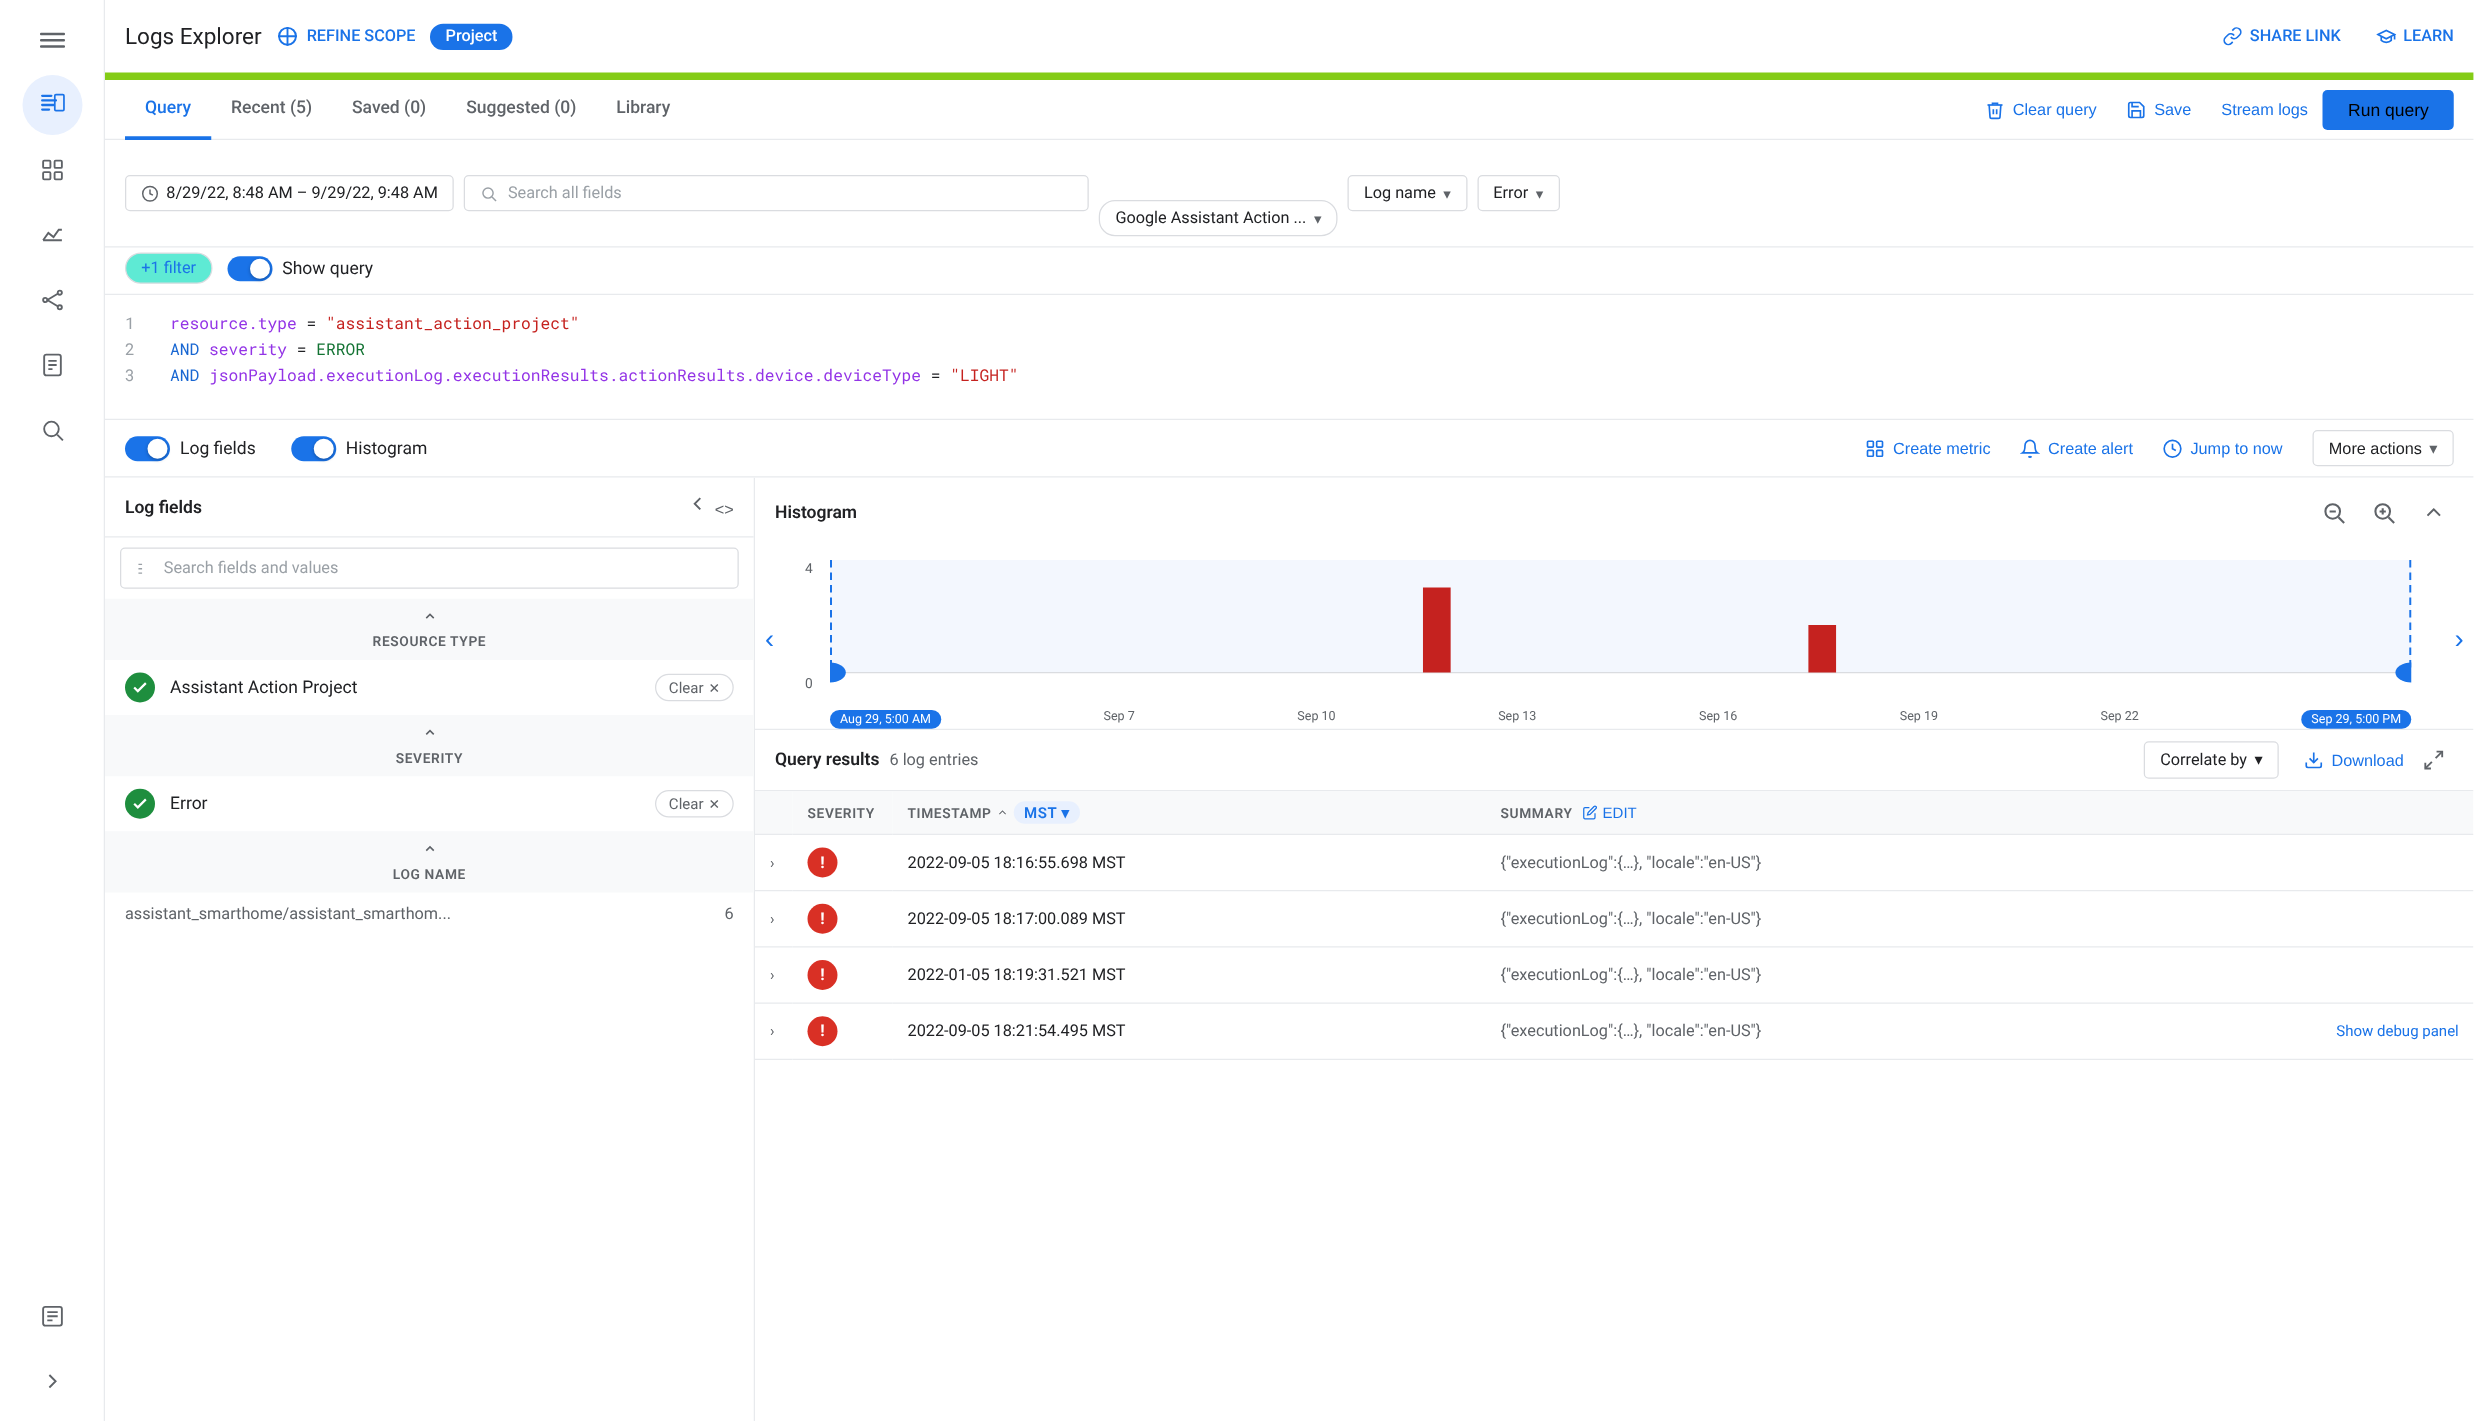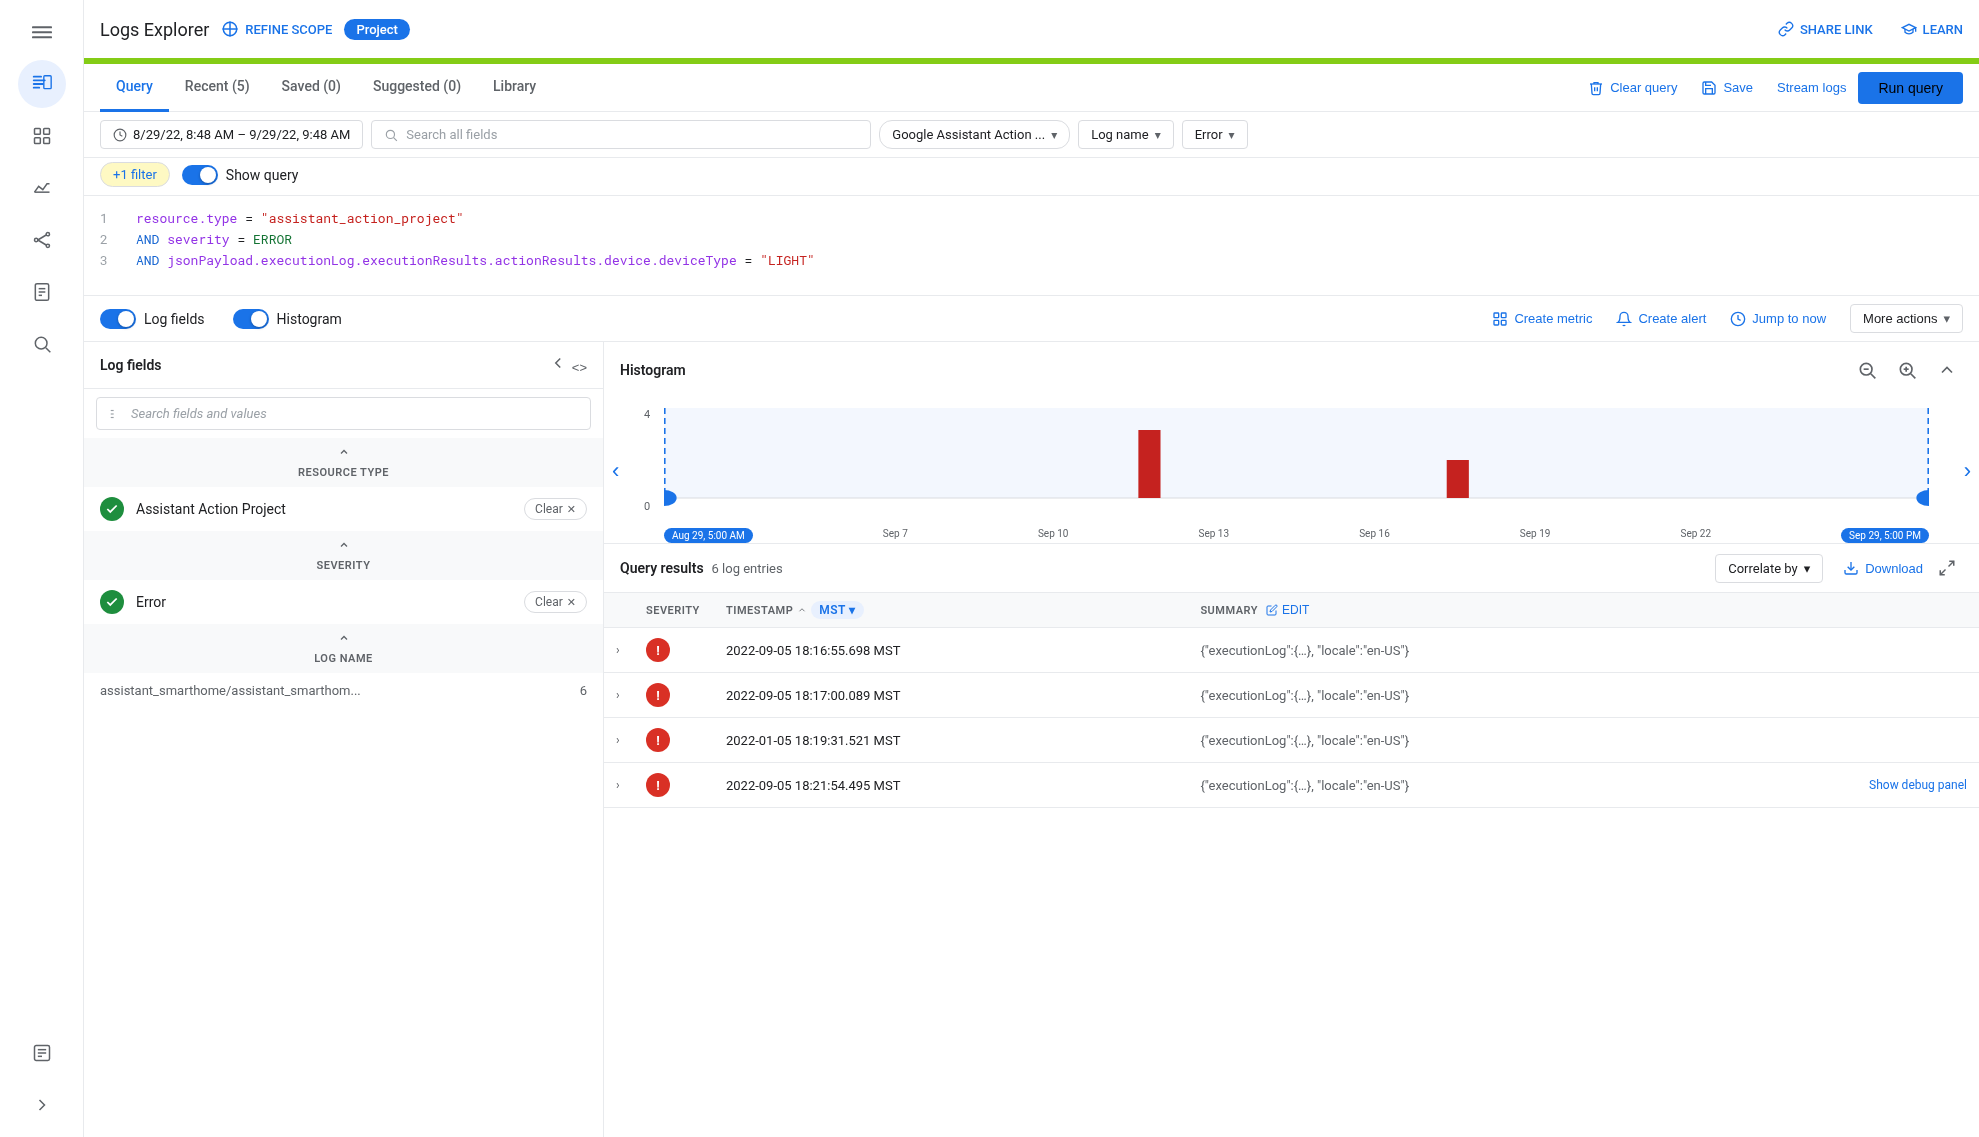--- a/index.html
+++ b/index.html
@@ -20,29 +20,29 @@
     .tab-bar { display: flex; align-items: center; border-bottom: 1px solid #e8eaed; padding: 0 16px; height: 48px; gap: 0; }
     .tab { padding: 0 16px; height: 48px; display: flex; align-items: center; font-size: 14px; color: #5f6368; cursor: pointer; border-bottom: 3px solid transparent; font-weight: 500; }
     .tab.active { color: #1a73e8; border-bottom-color: #1a73e8; }
     .tab-action-btn { display: flex; align-items: center; gap: 6px; color: #1a73e8; font-size: 13px; font-weight: 500; cursor: pointer; border: none; background: none; padding: 8px 12px; }
     .run-query-btn { background: #1a73e8; color: #000000; border: none; border-radius: 4px; padding: 8px 20px; font-size: 14px; font-weight: 400; cursor: pointer; }
 
     
     .filter-bar { display: flex; align-items: center; padding: 8px 16px; gap: 8px; border-bottom: 1px solid #e8eaed; flex-wrap: wrap; }
     .time-range-btn { display: flex; align-items: center; gap: 6px; border: 1px solid #dadce0; border-radius: 4px; padding: 6px 12px; font-size: 13px; color: #202124; cursor: pointer; background: #fff; }
     .search-all-fields { display: flex; align-items: center; gap: 8px; border: 1px solid #dadce0; border-radius: 4px; padding: 6px 12px; font-size: 13px; color: #9aa0a6; flex: 1; max-width: 500px; cursor: text; }
-    .resource-dropdown { display: flex; align-items: center; gap: 6px; border: 1px solid #dadce0; border-radius: 13px; padding: 6px 12px; font-size: 13px; color: #202124; cursor: pointer; background: #fff; max-width: 280px; }
+    .resource-dropdown { display: flex; align-items: center; gap: 6px; border: 1px solid #dadce0; border-radius: 13px; padding: 6px 12px; font-size: 13px; color: #202124; cursor: pointer; background: #fff; max-width: 280px; margin-top: 40px; }
     .resource-dropdown .label { overflow: hidden; text-overflow: ellipsis; white-space: nowrap; max-width: 200px; }
     .log-name-dropdown { display: flex; align-items: center; gap: 6px; border: 1px solid #dadce0; border-radius: 4px; padding: 6px 12px; font-size: 13px; color: #202124; cursor: pointer; background: #fff; }
     .error-dropdown { display: flex; align-items: center; gap: 6px; border: 1px solid #dadce0; border-radius: 4px; padding: 6px 12px; font-size: 13px; color: #202124; cursor: pointer; background: #fff; }
     .chevron { font-size: 12px; color: #5f6368; }
 
     
     .filter-row2 { display: flex; align-items: center; padding: 4px 16px 8px; gap: 12px; border-bottom: 1px solid #e8eaed; }
-    .filter-chip { display: flex; align-items: center; gap: 6px; border: 1px solid #dadce0; border-radius: 16px; padding: 4px 12px; font-size: 13px; color: #1a73e8; cursor: pointer; background: #fef9c3; }
+    .filter-chip { display: flex; align-items: center; gap: 6px; border: 1px solid #dadce0; border-radius: 16px; padding: 4px 12px; font-size: 13px; color: #1a73e8; cursor: pointer; background: #5eead4; }
     .show-query-toggle { display: flex; align-items: center; gap: 8px; font-size: 14px; color: #202124; }
 
     
     .query-editor { background: #fff; padding: 12px 16px; border-bottom: 1px solid #e8eaed; font-family: 'Roboto Mono', 'Courier New', monospace; font-size: 13px; line-height: 1.6; min-height: 100px; }
     .query-line { display: flex; gap: 16px; }
     .line-num { color: #9aa0a6; min-width: 20px; }
     .controls-bar { display: flex; align-items: center; padding: 8px 16px; border-bottom: 1px solid #e8eaed; gap: 16px; }
     .toggle-group { display: flex; align-items: center; gap: 8px; font-size: 14px; color: #202124; }
     .action-btn { display: flex; align-items: center; gap: 6px; color: #1a73e8; font-size: 13px; font-weight: 500; cursor: pointer; border: none; background: none; }
     .more-actions-btn { display: flex; align-items: center; gap: 6px; color: #202124; font-size: 13px; cursor: pointer; border: 1px solid #dadce0; background: #fff; border-radius: 4px; padding: 6px 12px; }
@@ -380,21 +380,21 @@
           </button>
         </div>
 
         <div class="fields-search">
           <div style="display:flex;align-items:center;gap:8px;border:1px solid #dadce0;border-radius:4px;padding:8px 12px;cursor:text;">
             <svg width="14" height="14" viewBox="0 0 24 24" fill="none" stroke="#9aa0a6" stroke-width="2">
                 <line x1="3" y1="6" x2="8" y2="6"></line>
                 <line x1="3" y1="12" x2="8" y2="12"></line>
                 <line x1="3" y1="18" x2="8" y2="18"></line>
               </svg>
-            <span style="color:#9aa0a6;font-size:13px;font-style:italic;">Search fields and values</span>
+            <span style="color:#9aa0a6;font-size:13px;">Search fields and values</span>
           </div>
         </div>
 
         <div class="field-section">
           <div class="field-section-header">
             <svg width="12" height="12" viewBox="0 0 24 24" fill="none" stroke="#5f6368" stroke-width="2.5">
                 <polyline points="18 15 12 9 6 15"></polyline>
               </svg>
             <span>RESOURCE TYPE</span>
           </div>

